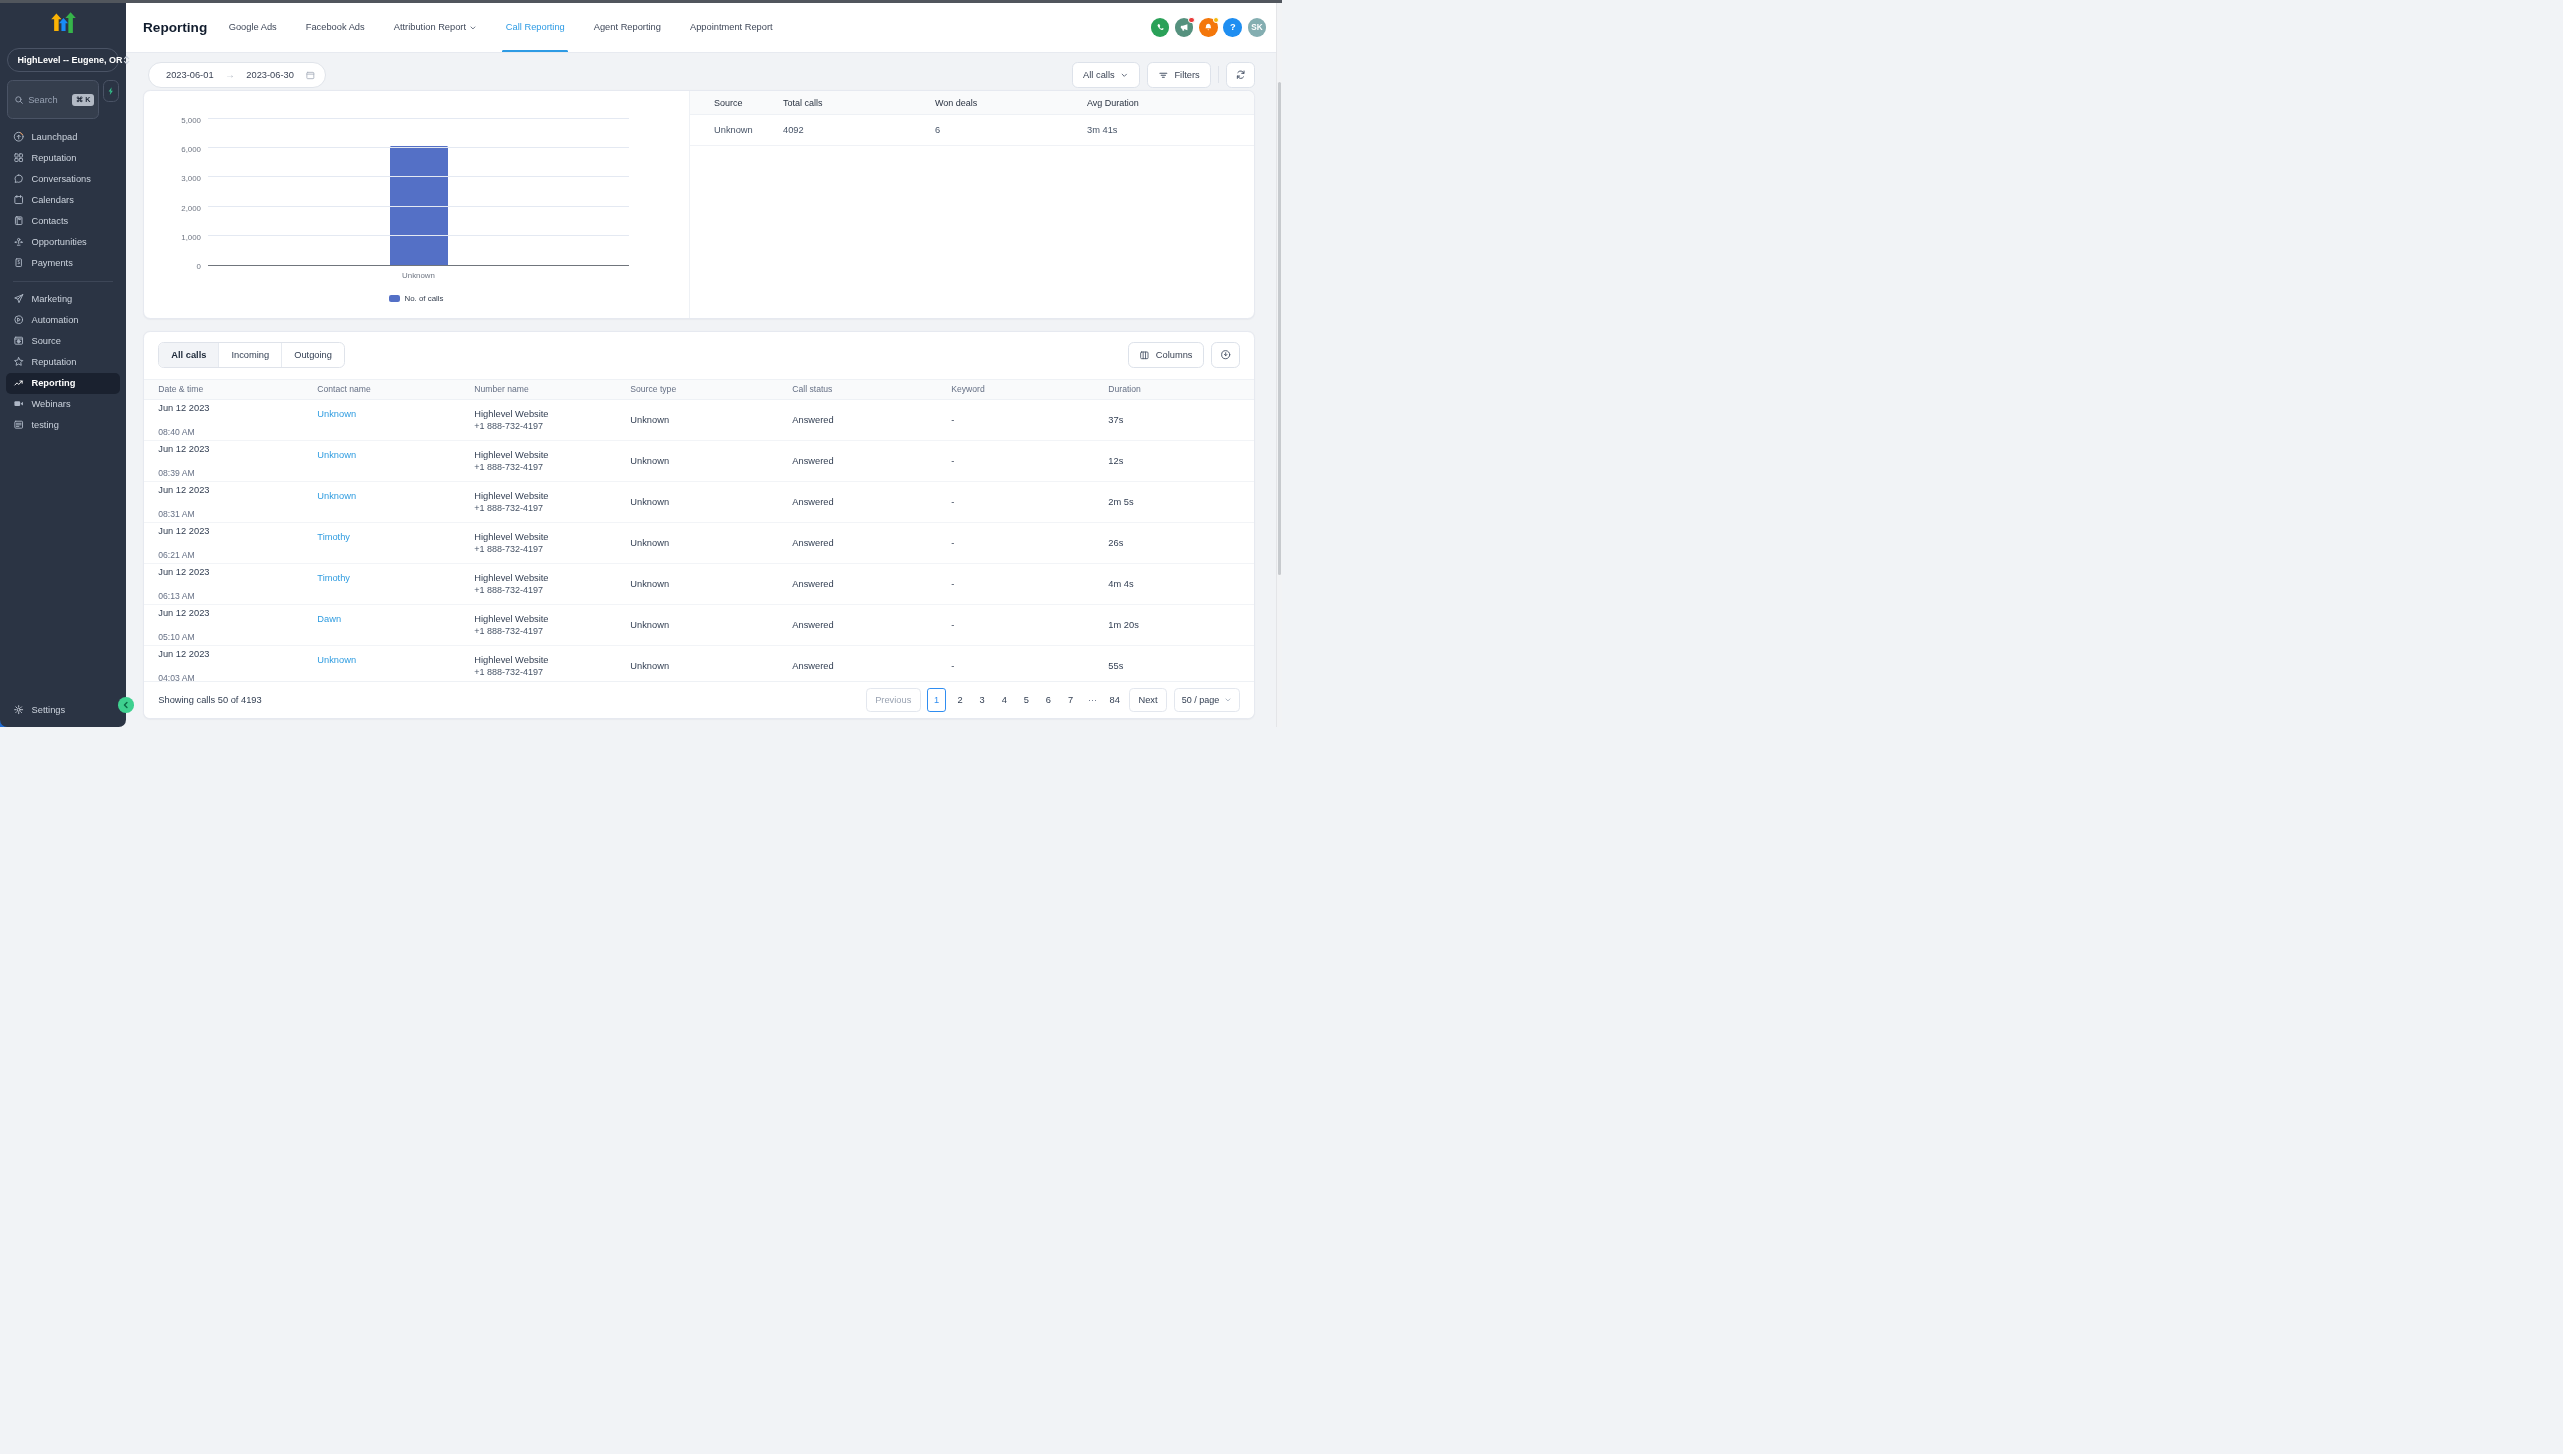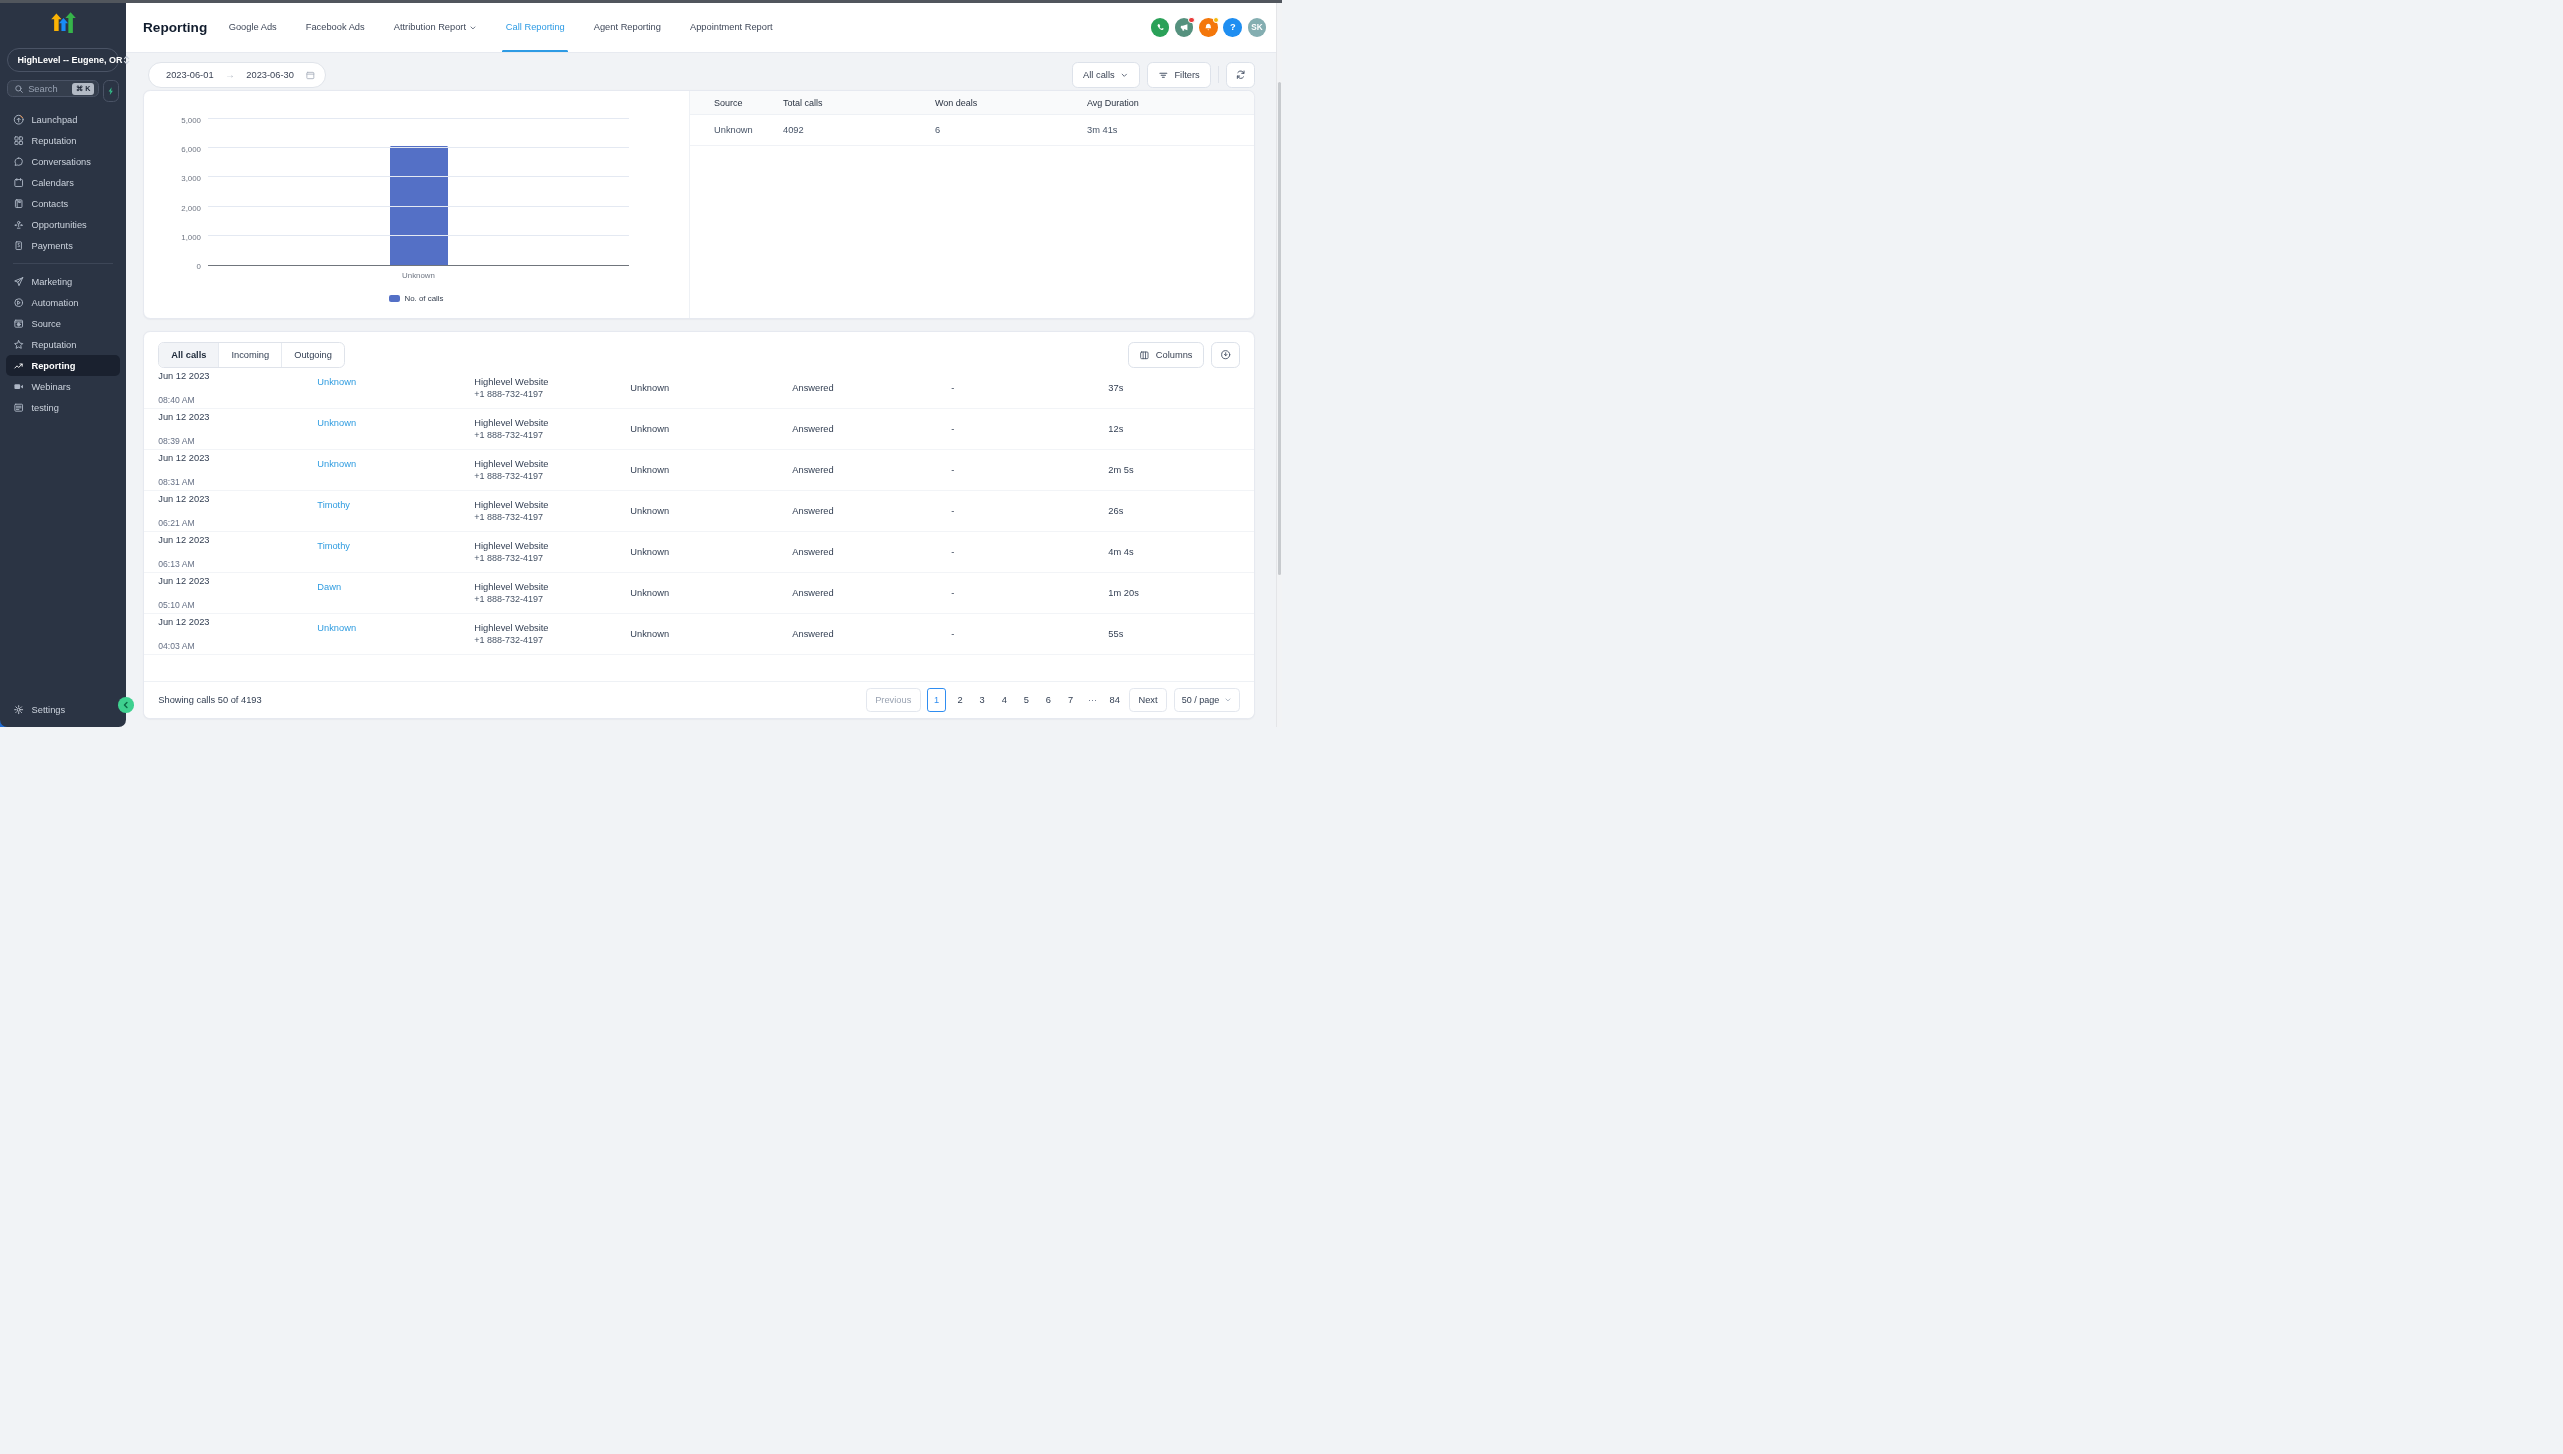--- a/index.html
+++ b/index.html
@@ -25,21 +25,21 @@
   }
   .logo { display:flex; justify-content:center; padding-top:8.6px; }
   .account-pill {
     margin:9.3px 7.2px 0; height:24px; border:0.7px solid #4a5365; border-radius:12px;
     display:flex; align-items:center; padding:0 7.2px 0 9.3px;
     color:#fff; font-size:9px; font-weight:700; cursor:pointer; white-space:nowrap;
   }
   .account-pill .chev { margin-left:auto; color:#cdd3dd; }
   .search-row { display:flex; gap:4.3px; margin:8.6px 7.2px 1.4px; }
   .search-box {
-    flex:1; height:17px; border:0.7px solid #4a5365; border-radius:5.7px;
+    flex:1; height:39px; border:0.7px solid #4a5365; border-radius:5.7px;
     display:flex; align-items:center; gap:4.3px; padding:0 3.6px 0 5.7px;
     background:rgba(255,255,255,.05); color:#97a1b2;
   }
   .search-box input {
     background:transparent; border:none; outline:none; width:40px;
     font-family:"Liberation Sans",sans-serif; font-size:9.3px; color:#dfe4ea;
   }
   .search-box input::placeholder { color:#97a1b2; }
   .kbd { margin-left:auto; background:#b3bac5; color:#232b3a; font-size:7.2px; font-weight:700; border-radius:2.9px; padding:1.4px 3.6px; white-space:nowrap; }
   .ai-btn { width:21.5px; height:21.5px; border:0.7px solid #4a5365; border-radius:5.7px; display:flex; align-items:center; justify-content:center; cursor:pointer; }
@@ -468,20 +468,29 @@
           <span class="bico">
             <svg width="11.4" height="11.4" viewBox="0 0 16 16" fill="none" stroke="currentColor" stroke-width="1.3" stroke-linecap="round" stroke-linejoin="round">
               <circle cx="8" cy="8" r="5.7"></circle>
                 <path d="M8 5.2v4.2M6.2 7.6L8 9.5l1.8-1.9"></path>
             </svg>
           </span>
         </div>
       </div>
     </div>
 
+    <div class="calls-head" id="calls-head">
+        <span>Date &amp; time</span>
+        <span>Contact name</span>
+        <span>Number name</span>
+        <span>Source type</span>
+        <span>Call status</span>
+        <span>Keyword</span>
+        <span>Duration</span>
+      </div>
     <div class="calls-body" id="calls-body">
         <div class="call-row">
           <div>
             <div>Jun 12 2023</div>
             <div class="line2">08:40 AM</div>
           </div>
           <div><a class="contact-link">Unknown</a><div class="contact-blank"></div></div>
           <div>
             <div>Highlevel Website</div>
             <div class="num2">+1 888-732-4197</div>

